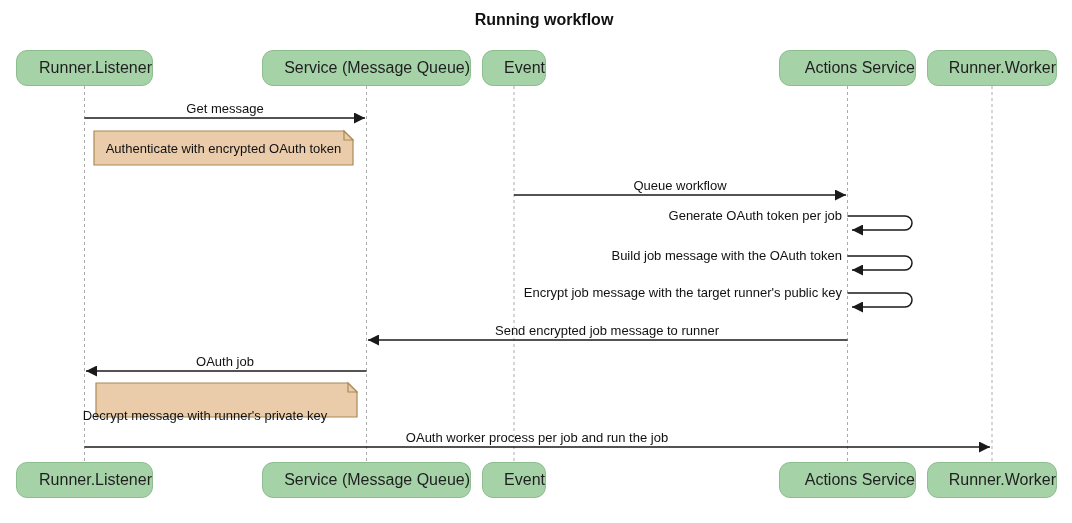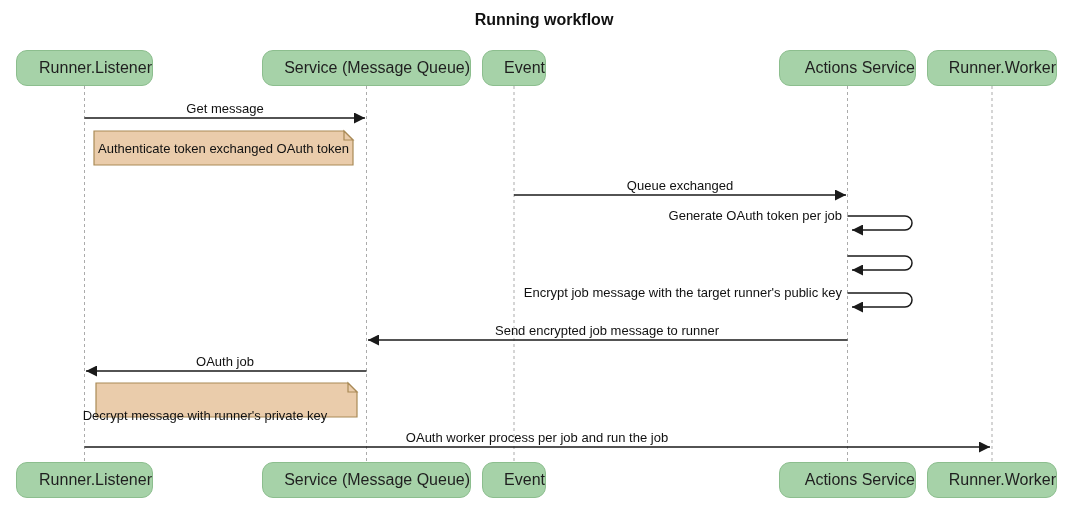--- a/index.html
+++ b/index.html
@@ -105,23 +105,24 @@
       <span>Event</span>
     </div>
   <div class="participant" style="left:779px;top:462px;width:137px">
       <span>Actions Service</span>
     </div>
   <div class="participant" style="left:927px;top:462px;width:130px">
       <span>Runner.Worker</span>
     </div>
 
   <div class="msg center" style="left:225px;top:102px">Get message</div>
-  <div class="msg center" style="left:680px;top:179px">Queue exchanged</div>
+  <div class="msg center" style="left:680px;top:179px">Queue workflow</div>
   <div class="msg rightalign" style="right:230px;top:209px">Generate OAuth token per job</div>
+  <div class="msg rightalign" style="right:230px;top:249px">Build job message with the OAuth token</div>
   <div class="msg center" style="left:607px;top:324px">Send encrypted job message to runner</div>
   <div class="msg rightalign" style="right:230px;top:286px">Encrypt job message with the target runner's public key</div>
   <div class="msg center" style="left:225px;top:355px">OAuth job</div>
   <div class="msg center" style="left:537px;top:431px">OAuth worker process per job and run the job</div>
 
-  <div class="note-text" style="left:94px;top:131px;width:259px;height:34px">Authenticate token exchanged OAuth token</div>
+  <div class="note-text" style="left:94px;top:131px;width:259px;height:34px">Authenticate with encrypted OAuth token</div>
   <div class="note-text" style="left:96px;top:398px;width:218px;height:34px">Decrypt message with runner's private key</div>
 
 </div>
 
 </body></html>

